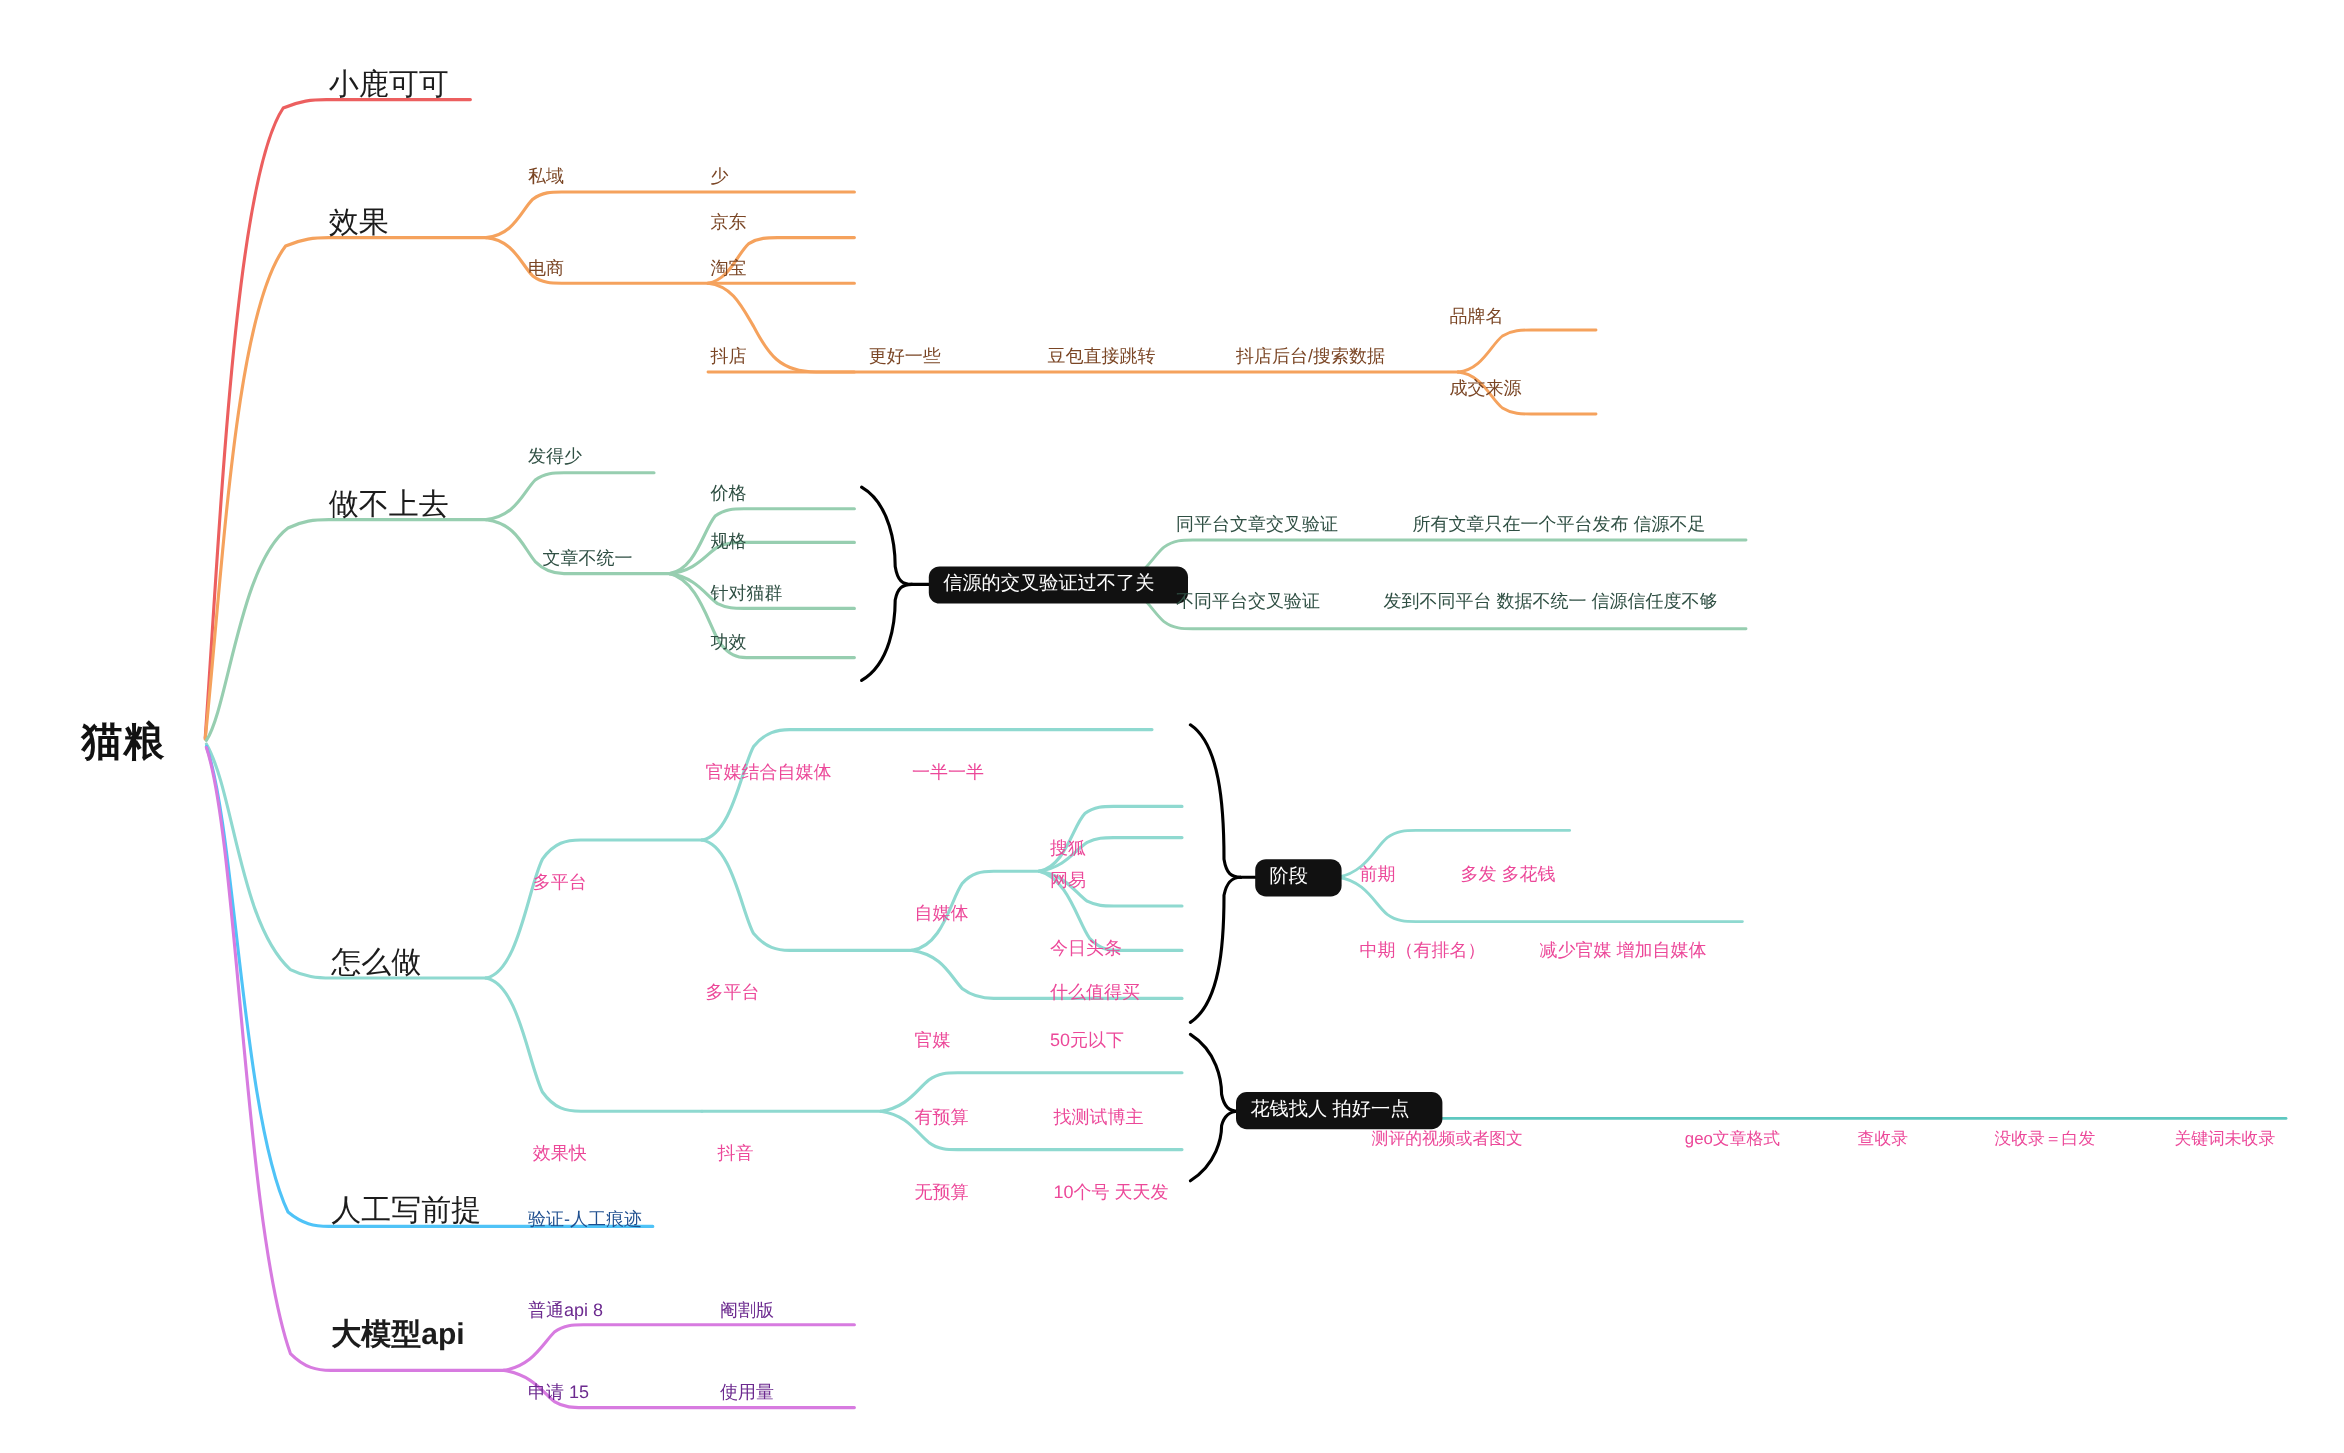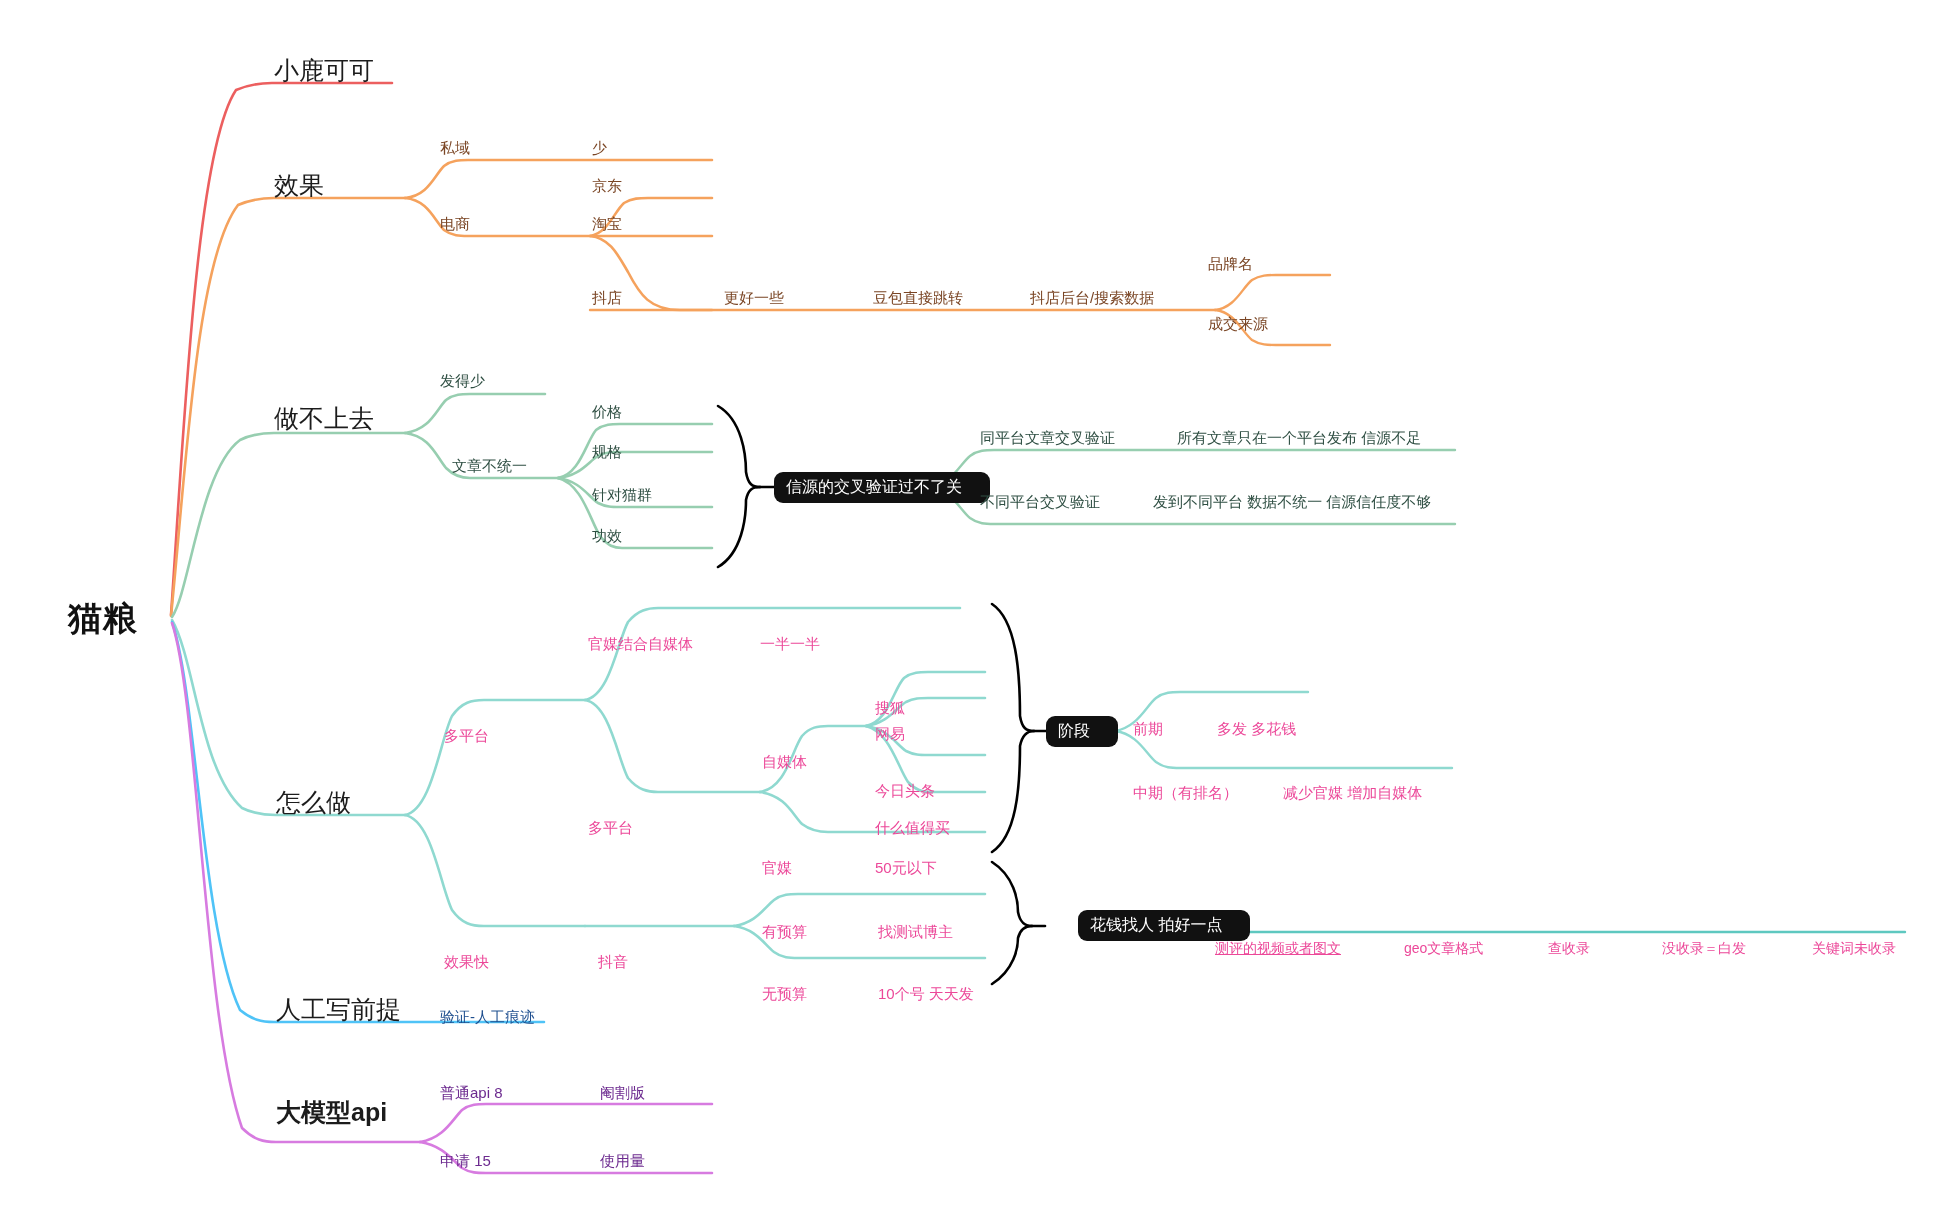--- a/index.html
+++ b/index.html
@@ -152,21 +152,21 @@
 <div class="node lbl c-orange" style="left:592px;top:216px;">淘宝</div>
 
 <div class="node lbl c-orange" style="left:592px;top:290px;">抖店</div>
 <div class="node lbl c-orange" style="left:724px;top:290px;">更好一些</div>
 <div class="node lbl c-orange" style="left:873px;top:290px;">豆包直接跳转</div>
 <div class="node lbl c-orange" style="left:1030px;top:290px;">抖店后台/搜索数据</div>
 
 <div class="node lbl c-orange" style="left:1208px;top:256px;text-align:right;">品牌名</div>
 <div class="node lbl c-orange" style="left:1208px;top:316px;">成交来源</div>
 
-<div class="node l1" style="left:274px;top:408px;font-family:Liberation Mono, monospace;">做不上去</div>
+<div class="node l1" style="left:274px;top:408px;">做不上去</div>
 
 <div class="node lbl c-green" style="left:440px;top:373px;">发得少</div>
 <div class="node lbl c-green" style="left:452px;top:458px;text-align:center;">文章不统一</div>
 
 <div class="node lbl c-green" style="left:592px;top:404px;">价格</div>
 <div class="node lbl c-green" style="left:592px;top:444px;">规格</div>
 <div class="node lbl c-green" style="left:592px;top:487px;">针对猫群</div>
 <div class="node lbl c-green" style="left:592px;top:528px;">功效</div>
 
 <div class="pill" style="left:774px;top:472px;">信源的交叉验证过不了关</div>
@@ -202,23 +202,23 @@
 <div class="node lbl c-teal" style="left:1283px;top:737px;">减少官媒 增加自媒体</div>
 
 <div class="node lbl c-teal" style="left:444px;top:906px;">效果快</div>
 <div class="node lbl c-teal" style="left:598px;top:906px;">抖音</div>
 
 <div class="node lbl c-teal" style="left:762px;top:876px;">有预算</div>
 <div class="node lbl c-teal" style="left:878px;top:876px;">找测试博主</div>
 <div class="node lbl c-teal" style="left:762px;top:938px;">无预算</div>
 <div class="node lbl c-teal" style="left:878px;top:938px;">10个号 天天发</div>
 
-<div class="pill" style="left:1030px;top:910px;margin-left:48px;">花钱找人 拍好一点</div>
-
-<div class="node lbl-sm c-teal" style="left:1215px;top:893px;text-decoration:underline;">测评的视频或者图文</div>
+<div class="pill" style="left:1030px;top:910px;">花钱找人 拍好一点</div>
+
+<div class="node lbl-sm c-teal" style="left:1143px;top:893px;">测评的视频或者图文</div>
 <div class="node lbl-sm c-teal" style="left:1404px;top:893px;">geo文章格式</div>
 <div class="node lbl-sm c-teal" style="left:1548px;top:893px;">查收录</div>
 <div class="node lbl-sm c-teal" style="left:1662px;top:893px;">没收录＝白发</div>
 <div class="node lbl-sm c-teal" style="left:1812px;top:893px;">关键词未收录</div>
 
 <div class="node l1" style="left:276px;top:997px;">人工写前提</div>
 <div class="node lbl c-blue" style="left:440px;top:1009px;">验证-人工痕迹</div>
 
 <div class="node l1 bold" style="left:276px;top:1100px;">大模型api</div>
 

